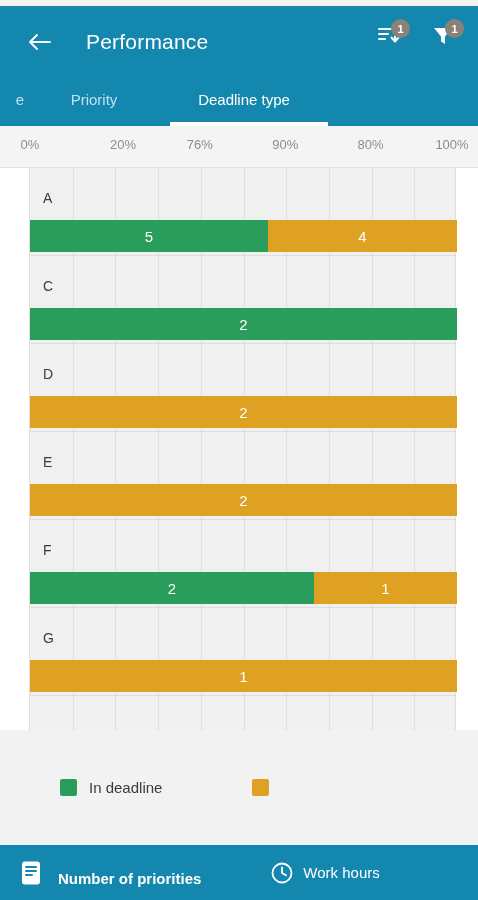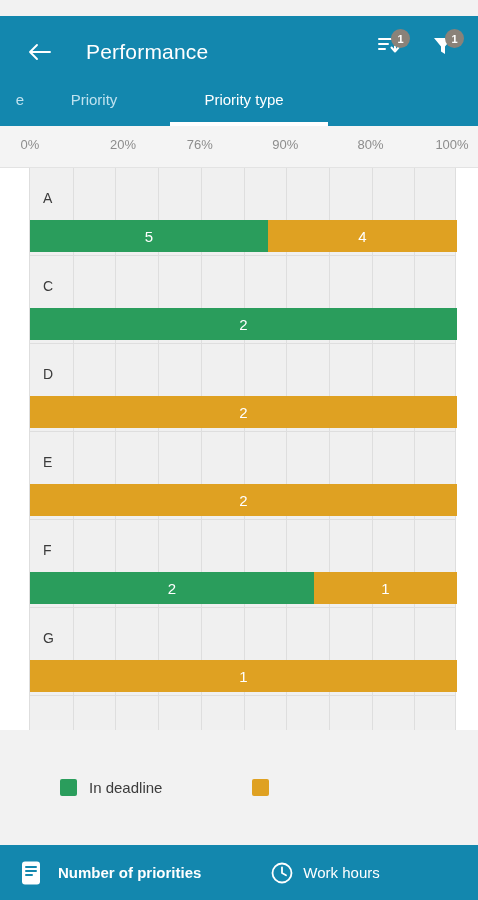--- a/index.html
+++ b/index.html
@@ -6,21 +6,21 @@
   html, body {
     width: 478px; height: 900px;
     font-family: "Liberation Sans", sans-serif;
     background: #f2f2f2;
     overflow: hidden;
   }
   #app { position: relative; width: 478px; height: 900px; background: #f2f2f2; }
 
   
   .appbar {
-    position: absolute; top: 16px; left: 0; width: 478px; height: 72px;
+    position: absolute; top: 6px; left: 0; width: 478px; height: 72px;
     background: #1387ae;
   }
   .back-btn {
     position: absolute; left: 22px; top: 19px; width: 34px; height: 34px;
     display: flex; align-items: center; justify-content: center;
     cursor: pointer;
   }
   .back-btn svg { display: block; }
   .appbar-title {
     position: absolute; left: 86px; top: 19px; height: 34px;
@@ -131,21 +131,21 @@
   
   .bottombar {
     position: absolute; bottom: 0; left: 0; width: 478px; height: 55px;
     background: #1387ae; display: flex; align-items: center;
   }
   .bottom-item {
     display: flex; align-items: center; gap: 14px;
     color: #ffffff; font-size: 15px; cursor: pointer; white-space: nowrap;
   }
   .bottom-item.active { font-weight: 700; }
-  .bottom-item.b1 { margin-left: 18px; }
+  .bottom-item.b1 { margin-left: 18px; align-items: flex-end; }
   .bottom-item.b2 { margin-left: 68px; gap: 8px; }
   .bottom-icon { width: 26px; height: 28px; display: flex; align-items: center; justify-content: center; }
 </style>
 </head>
 <body>
 
 <div id="app">
 
   <div class="appbar">
     <div class="back-btn">
@@ -181,21 +181,21 @@
 
   <div class="tabbar">
     <div class="tabs">
       <div class="tab clipped">
         <span>e</span>
       </div>
       <div class="tab t-project">
         <span>Priority</span>
       </div>
       <div class="tab t-priority active">
-        <span>Priority type</span>
+        <span>Deadline type</span>
       </div>
     </div>
   </div>
 
   <div class="axis-strip" id="axis-strip">
       <div class="axis-tick" style="left: 30px;">0%</div>
       <div class="axis-tick" style="left: 123px;">20%</div>
       <div class="axis-tick" style="left: 199.8px;">76%</div>
       <div class="axis-tick" style="left: 285.2px;">90%</div>
       <div class="axis-tick" style="left: 370.6px;">80%</div>

